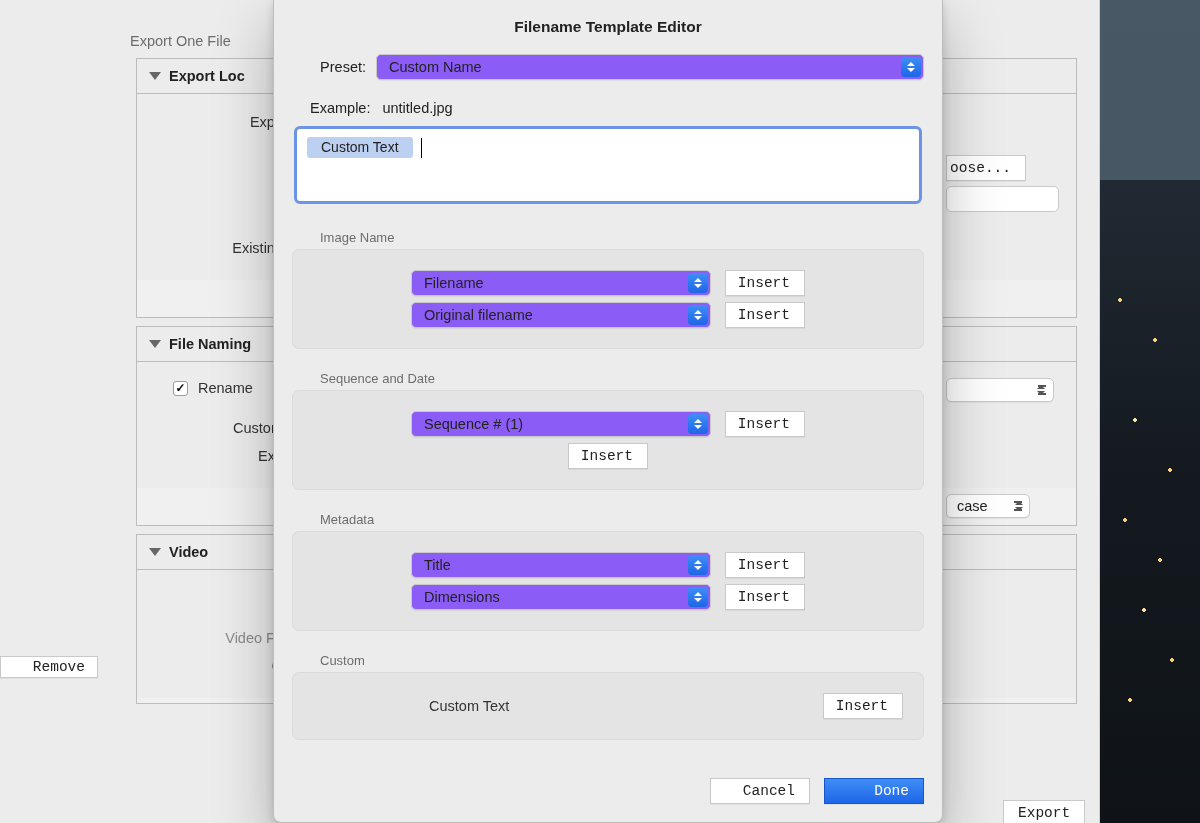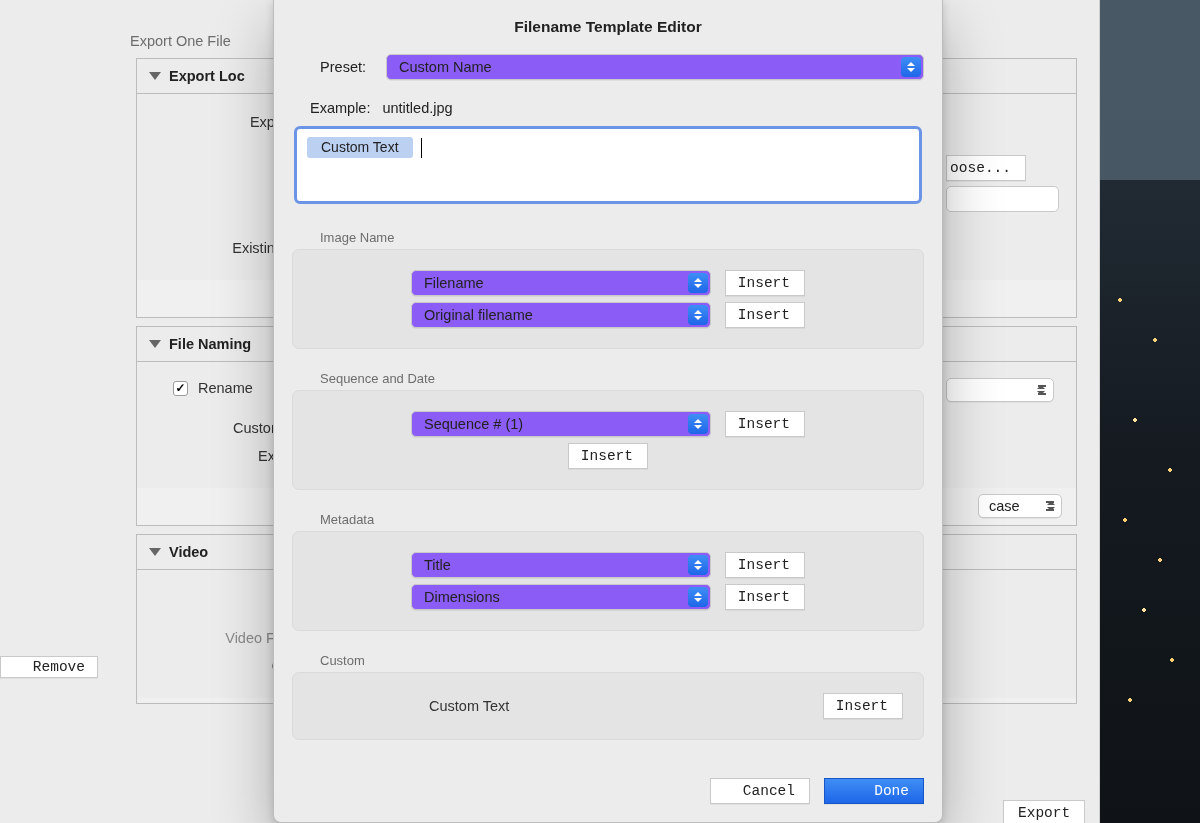--- a/index.html
+++ b/index.html
@@ -150,21 +150,21 @@
     border-radius:0 0 8px 8px;
     box-shadow:0 24px 60px rgba(0,0,0,.28),0 2px 8px rgba(0,0,0,.15);
     display:flex;flex-direction:column;
     padding:16px 18px 18px;
   }
   .modal-title{
     text-align:center;font-weight:600;font-size:15.5px;
     margin:2px 0 18px;
   }
 
-  .row{display:flex;align-items:center;gap:20px;}
+  .row{display:flex;align-items:center;gap:10px;}
   .row.label-row{margin-bottom:12px;}
   .row .lbl{width:74px;text-align:right;}
 
   
   .mac-select{
     flex:1;position:relative;
     background:#8b5cf6;border:1px solid #c9c9c9;border-radius:5px;
     padding:4px 30px 4px 12px;
     box-shadow:0 1px 0 rgba(0,0,0,.06);
   }
@@ -313,21 +313,21 @@
   <span>oose...</span>
 </div>
 <div class="peek-input"></div>
 <div class="bg-select peek-dd" style="padding-right:24px;">
   <span>&nbsp;</span>
   <span class="updown">
       <span class="u"></span>
       <span class="d"></span>
     </span>
 </div>
-<div class="bg-select peek-case" style="margin-left:32px;">
+<div class="bg-select peek-case" style="">
   <span>case</span>
   <span class="updown">
       <span class="u"></span>
       <span class="d"></span>
     </span>
 </div>
 <div class="mac-btn peek-export">
   <span>Export</span>
 </div>
 

